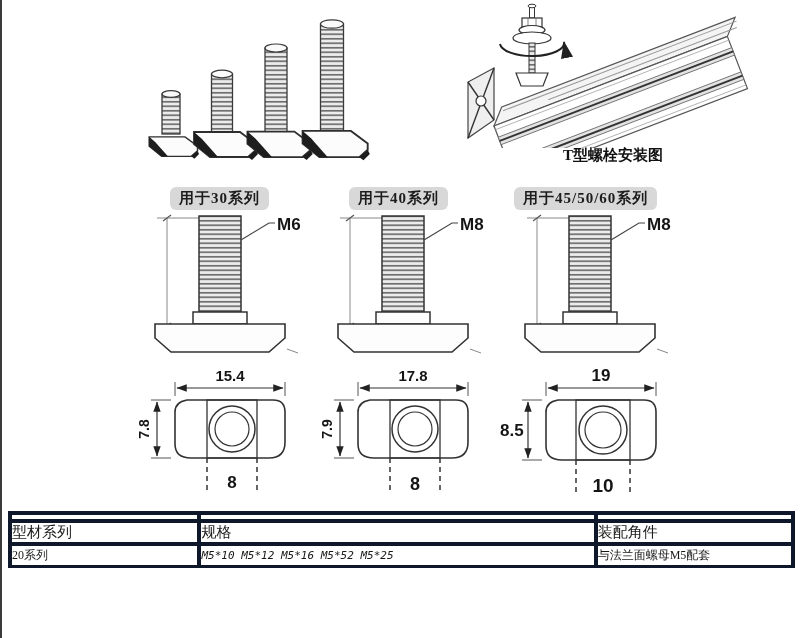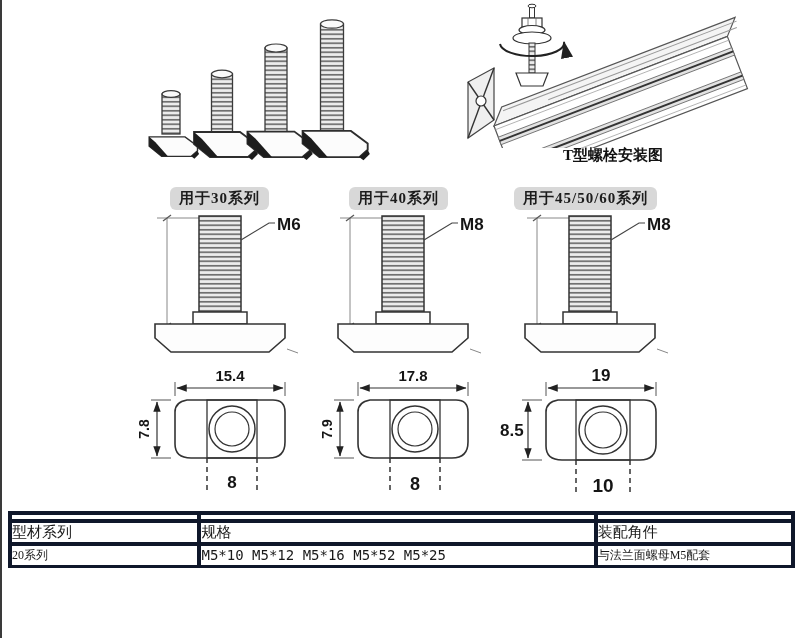--- a/index.html
+++ b/index.html
@@ -26,21 +26,21 @@
     background:#fff;
   }
   .spec-table td, .spec-table th {
     border:4px solid #0f172a; text-align:left; vertical-align:middle;
     overflow:hidden; white-space:nowrap; font-weight:normal;
   }
   .spec-table .spacer td { height:8px; }
   .spec-table th { height:23px; font-size:15px; }
   .spec-table td { height:22px; font-size:12px; }
   .spec-table td.mono {
-    font-family:"DejaVu Sans Mono", monospace; font-size:14px; letter-spacing:0px;
+    font-family:"DejaVu Sans Mono", monospace; font-size:11px; letter-spacing:0px;font-style:italic;
   }
   .spec-table tr:last-child td { border-bottom-width:3px; }
   svg text { font-family:"Liberation Sans", sans-serif; fill:#151515; }
 </style>
 </head>
 <body>
 
 <div class="canvas">
 
   <svg width="0" height="0" style="position:absolute">

